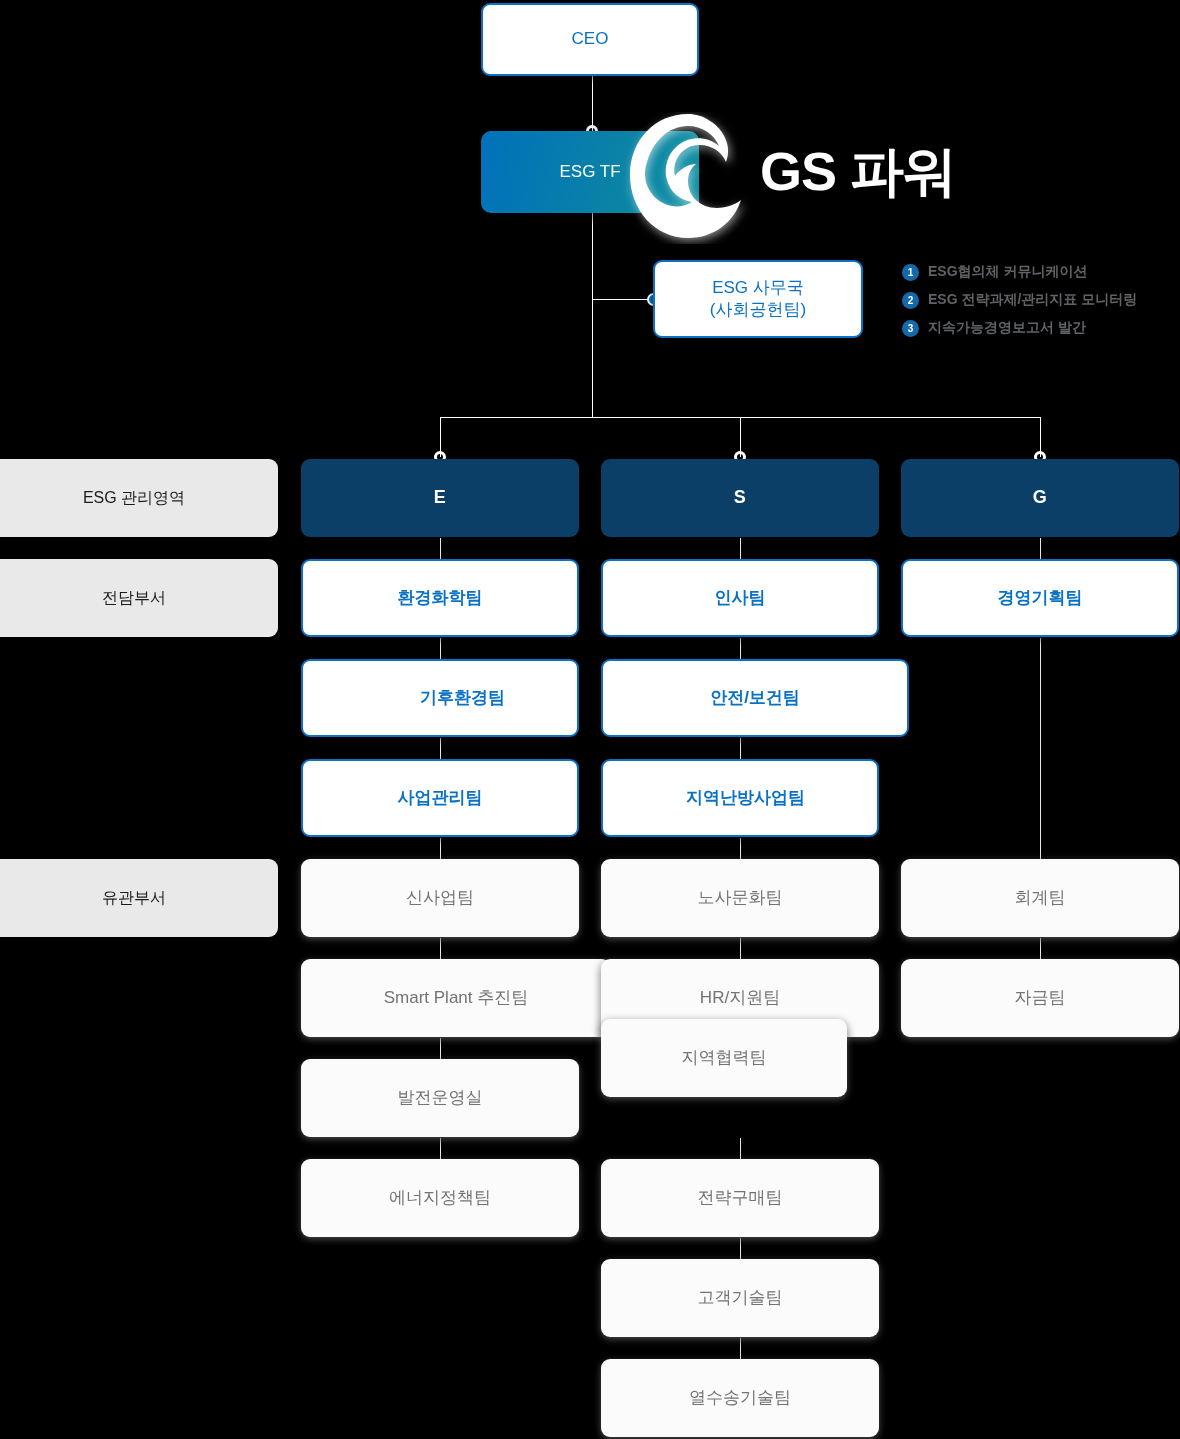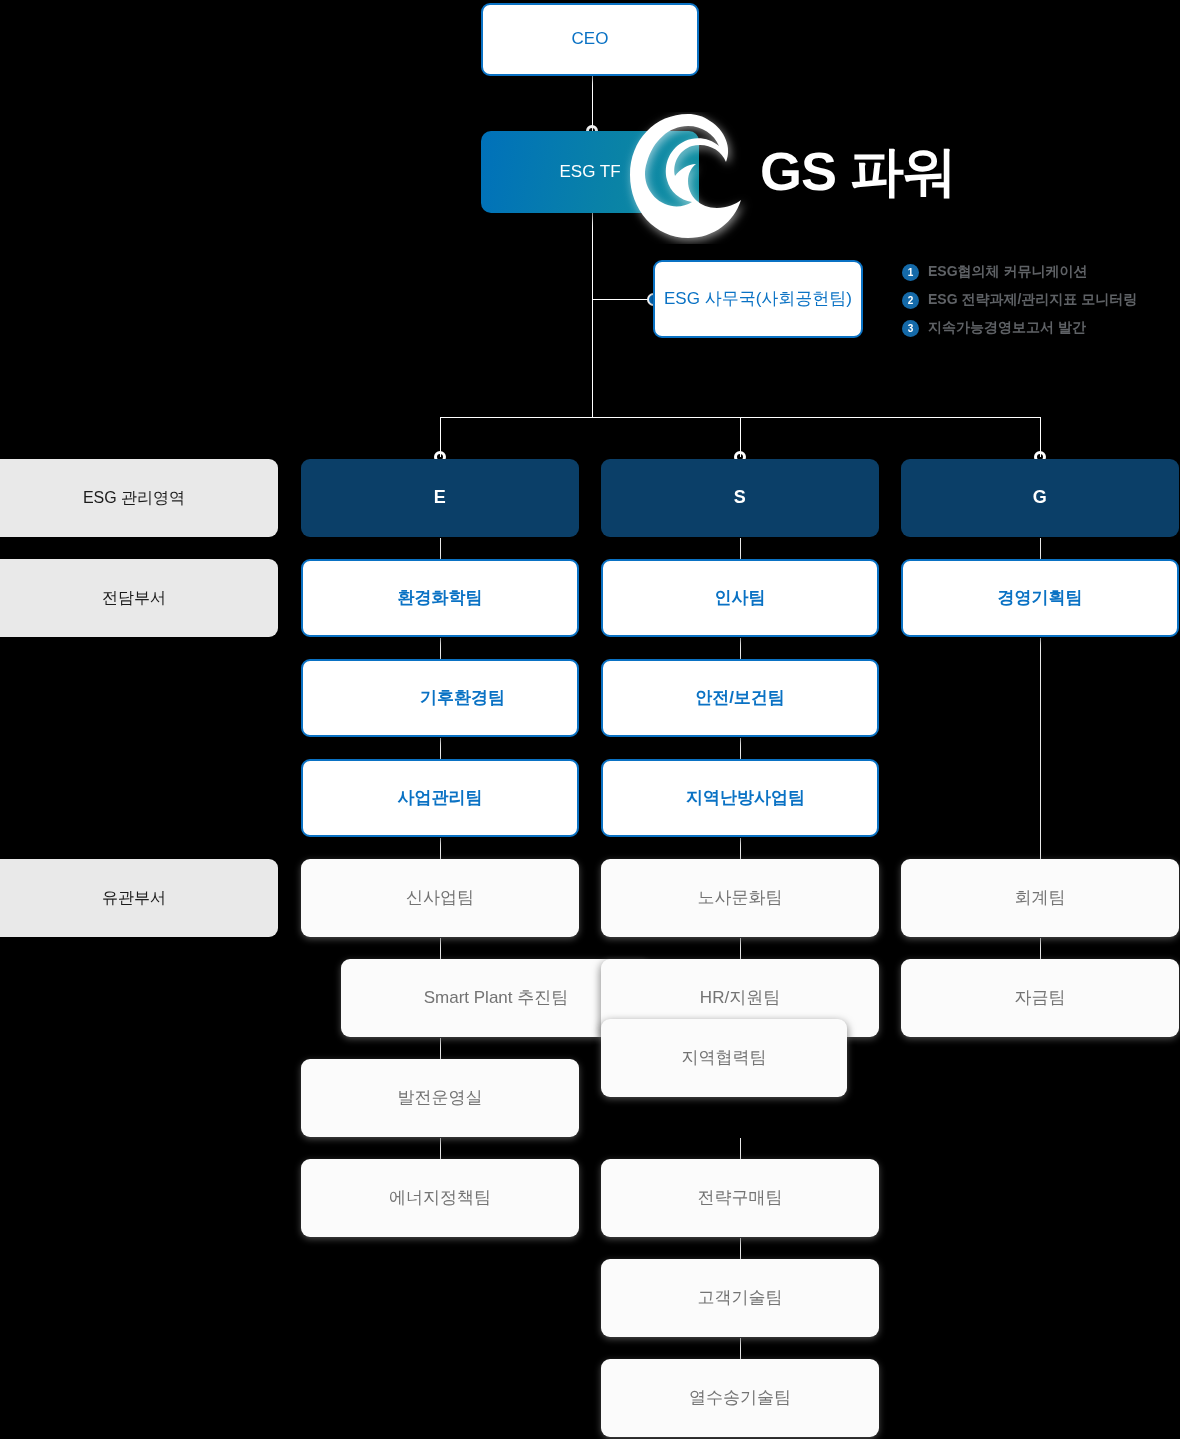--- a/index.html
+++ b/index.html
@@ -227,21 +227,21 @@
                  C114 92 105 96 95 96 C78 96 66 84 66 69 C66 62 69 56 74 52
                  C66 52 58 57 53 64 C50 52 57 38 70 34 C84 30 99 37 104 50
                  C110 36 103 18 88 9 C81 4 74 2 66 2 Z
                  M66 14 C80 14 92 22 97 34 C88 26 74 24 63 29 C48 36 41 52 45 68
                  C48 80 58 88 70 90 C62 95 52 96 43 92 C27 85 19 67 25 50 C31 29 47 14 66 14 Z"></path>
       </g>
     </svg>
     <div id="gs-wordmark">GS 파워</div>
   </div>
 
-  <div class="box box-outline" style="left:653px; top:260px; width:210px; height:78px; ">
+  <div class="box box-outline" style="left:653px; top:260px; width:210px; height:78px; flex-direction:column;">
     <span>ESG 사무국</span>
     <span>(사회공헌팀)</span>
   </div>
 
   <div id="notes">
     <div class="note-row">
       <span class="note-badge">1</span>
       <span class="note-text">ESG협의체 커뮤니케이션</span>
     </div>
     <div class="note-row">
@@ -279,34 +279,34 @@
   </div>
   <div class="box box-outline bold" style="left:301px; top:659px; width:278px; height:78px;padding-left:45px;">
     <span>기후환경팀</span>
   </div>
   <div class="box box-outline bold" style="left:301px; top:759px; width:278px; height:78px;">
     <span>사업관리팀</span>
   </div>
   <div class="box box-plain" style="left:301px; top:859px; width:278px; height:78px;">
     <span>신사업팀</span>
   </div>
-  <div class="box box-plain" style="left:301px; top:959px; width:310px; height:78px;margin-left:40px;">
+  <div class="box box-plain" style="left:301px; top:959px; width:310px; height:78px;">
     <span>Smart Plant 추진팀</span>
   </div>
   <div class="box box-plain" style="left:301px; top:1059px; width:278px; height:78px;">
     <span>발전운영실</span>
   </div>
   <div class="box box-plain" style="left:301px; top:1159px; width:278px; height:78px;">
     <span>에너지정책팀</span>
   </div>
 
   <div class="box box-outline bold" style="left:601px; top:559px; width:278px; height:78px;">
     <span>인사팀</span>
   </div>
-  <div class="box box-outline bold" style="left:601px; top:659px; width:278px; height:78px;">
+  <div class="box box-outline bold" style="left:601px; top:659px; width:308px; height:78px;">
     <span>안전/보건팀</span>
   </div>
   <div class="box box-outline bold" style="left:601px; top:759px; width:278px; height:78px;padding-left:11px;">
     <span>지역난방사업팀</span>
   </div>
   <div class="box box-plain" style="left:601px; top:859px; width:278px; height:78px;">
     <span>노사문화팀</span>
   </div>
   <div class="box box-plain" style="left:601px; top:959px; width:278px; height:78px;">
     <span>HR/지원팀</span>

